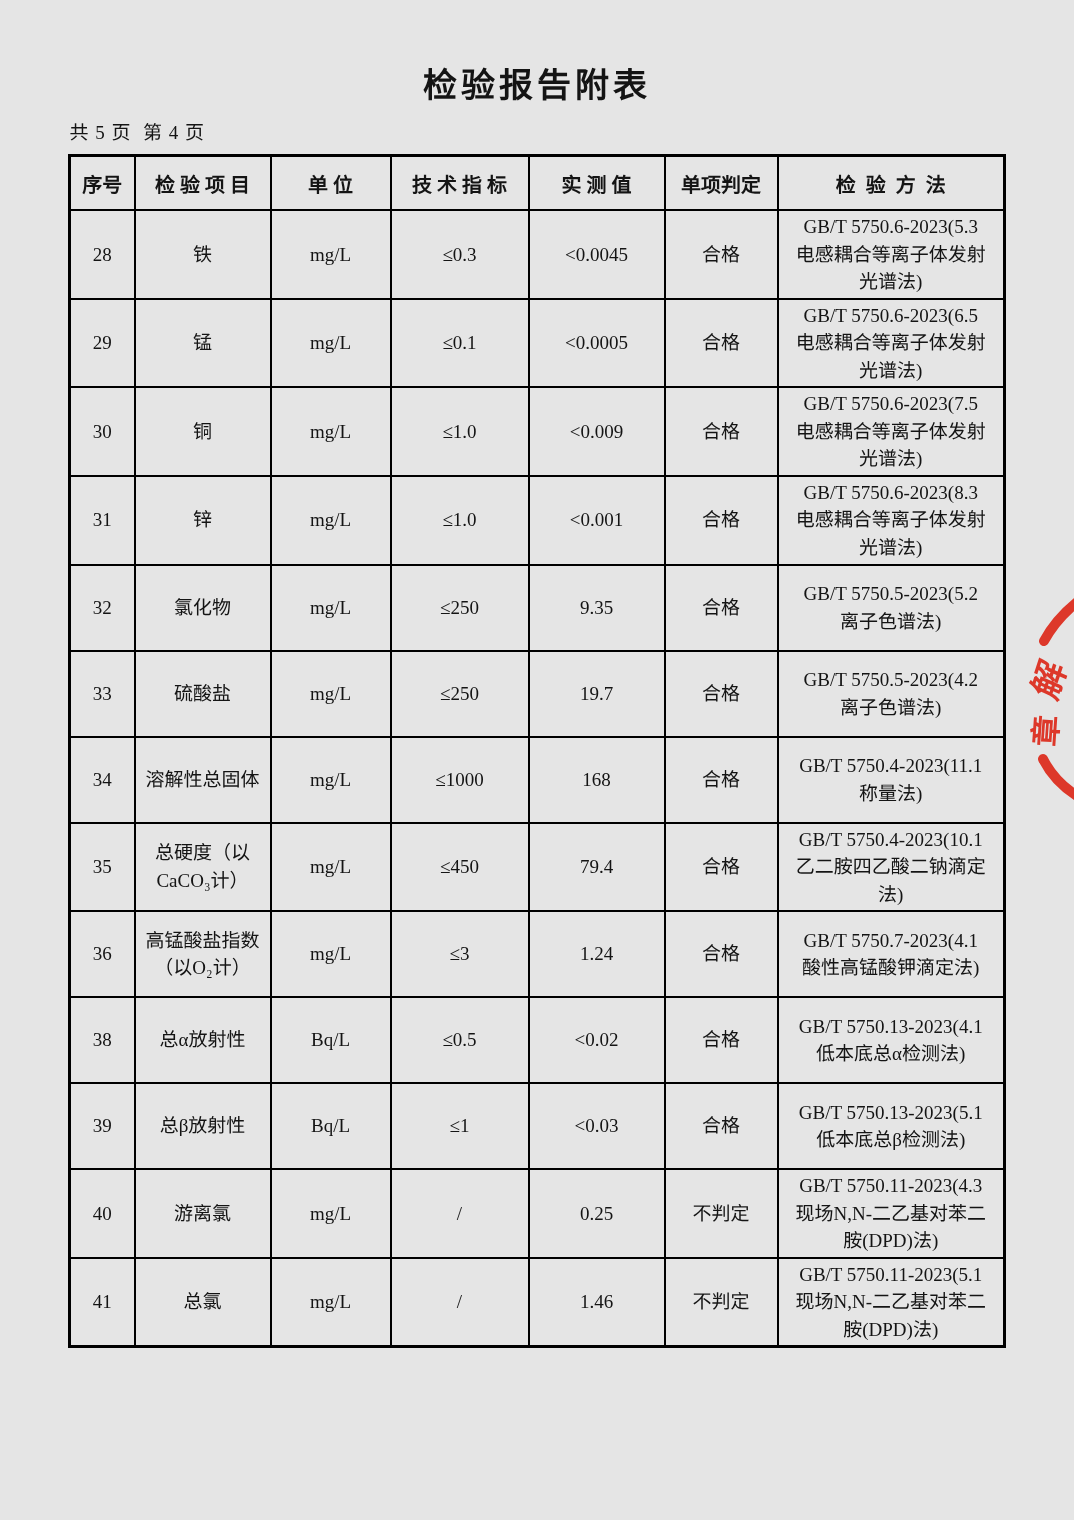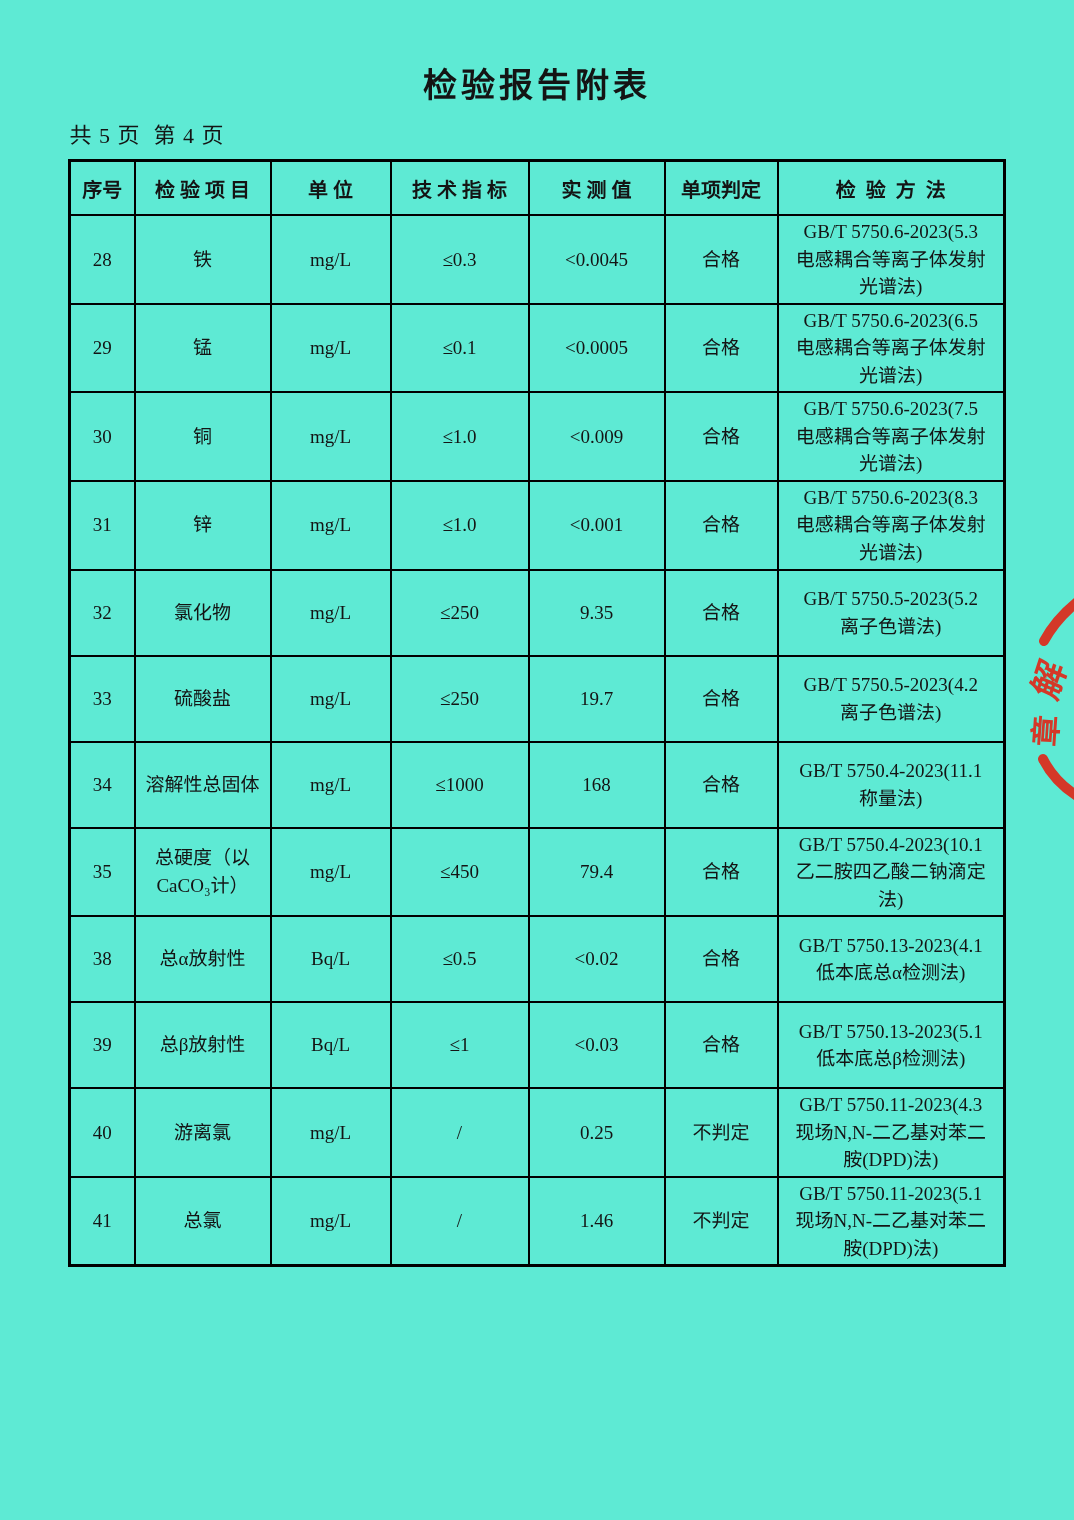--- a/index.html
+++ b/index.html
@@ -1,20 +1,20 @@
 <!DOCTYPE html>
 <html lang="zh-CN"><head>
 <meta charset="utf-8">
 <style>
   html,body{margin:0;padding:0;background:#9a9a9a;}
   .page{
     position:relative;
     width:1074px;height:1520px;
     margin:0 auto;
-    background:#5eead4;
+    background:#e5e5e5;
     overflow:hidden;
     color:#141414;
     font-family:"Liberation Serif","DejaVu Serif",serif;
   }
   .title{
     margin:0;
     padding-top:58px;
     text-align:center;
     font-size:34px;
     font-weight:bold;
@@ -22,21 +22,21 @@
   }
   .meta{
     width:935px;
     margin:10px auto 10px auto;
     display:flex;
     justify-content:space-between;
     align-items:baseline;
     font-size:20px;
   }
   .meta-left{padding-left:22px;letter-spacing:1px;}
-  .meta-right{padding-right:58px;font-size:22px;white-space:pre;letter-spacing:1px;}
+  .meta-right{padding-right:58px;font-size:19px;white-space:pre;letter-spacing:1px;}
 
   table.report{
     width:935px;
     margin:10px auto;
     border-collapse:collapse;
     table-layout:fixed;
     border:3px solid #000;
   }
   table.report th, table.report td{
     border:2px solid #000;
@@ -200,20 +200,31 @@
 CaCO₃计）</td>
     <td class="col-unit">mg/L</td>
     <td class="col-limit">≤450</td>
     <td class="col-measured">79.4</td>
     <td class="col-judgment">合格</td>
     <td class="col-method">GB/T 5750.4-2023(10.1
 乙二胺四乙酸二钠滴定
 法)</td>
   </tr>
 
+  <tr>
+    <td class="col-no">36</td>
+    <td class="col-item">高锰酸盐指数
+（以O₂计）</td>
+    <td class="col-unit">mg/L</td>
+    <td class="col-limit">≤3</td>
+    <td class="col-measured">1.24</td>
+    <td class="col-judgment">合格</td>
+    <td class="col-method">GB/T 5750.7-2023(4.1
+酸性高锰酸钾滴定法)</td>
+  </tr>
 
 
   <tr>
     <td class="col-no">38</td>
     <td class="col-item">总α放射性</td>
     <td class="col-unit">Bq/L</td>
     <td class="col-limit">≤0.5</td>
     <td class="col-measured">&lt;0.02</td>
     <td class="col-judgment">合格</td>
     <td class="col-method">GB/T 5750.13-2023(4.1

